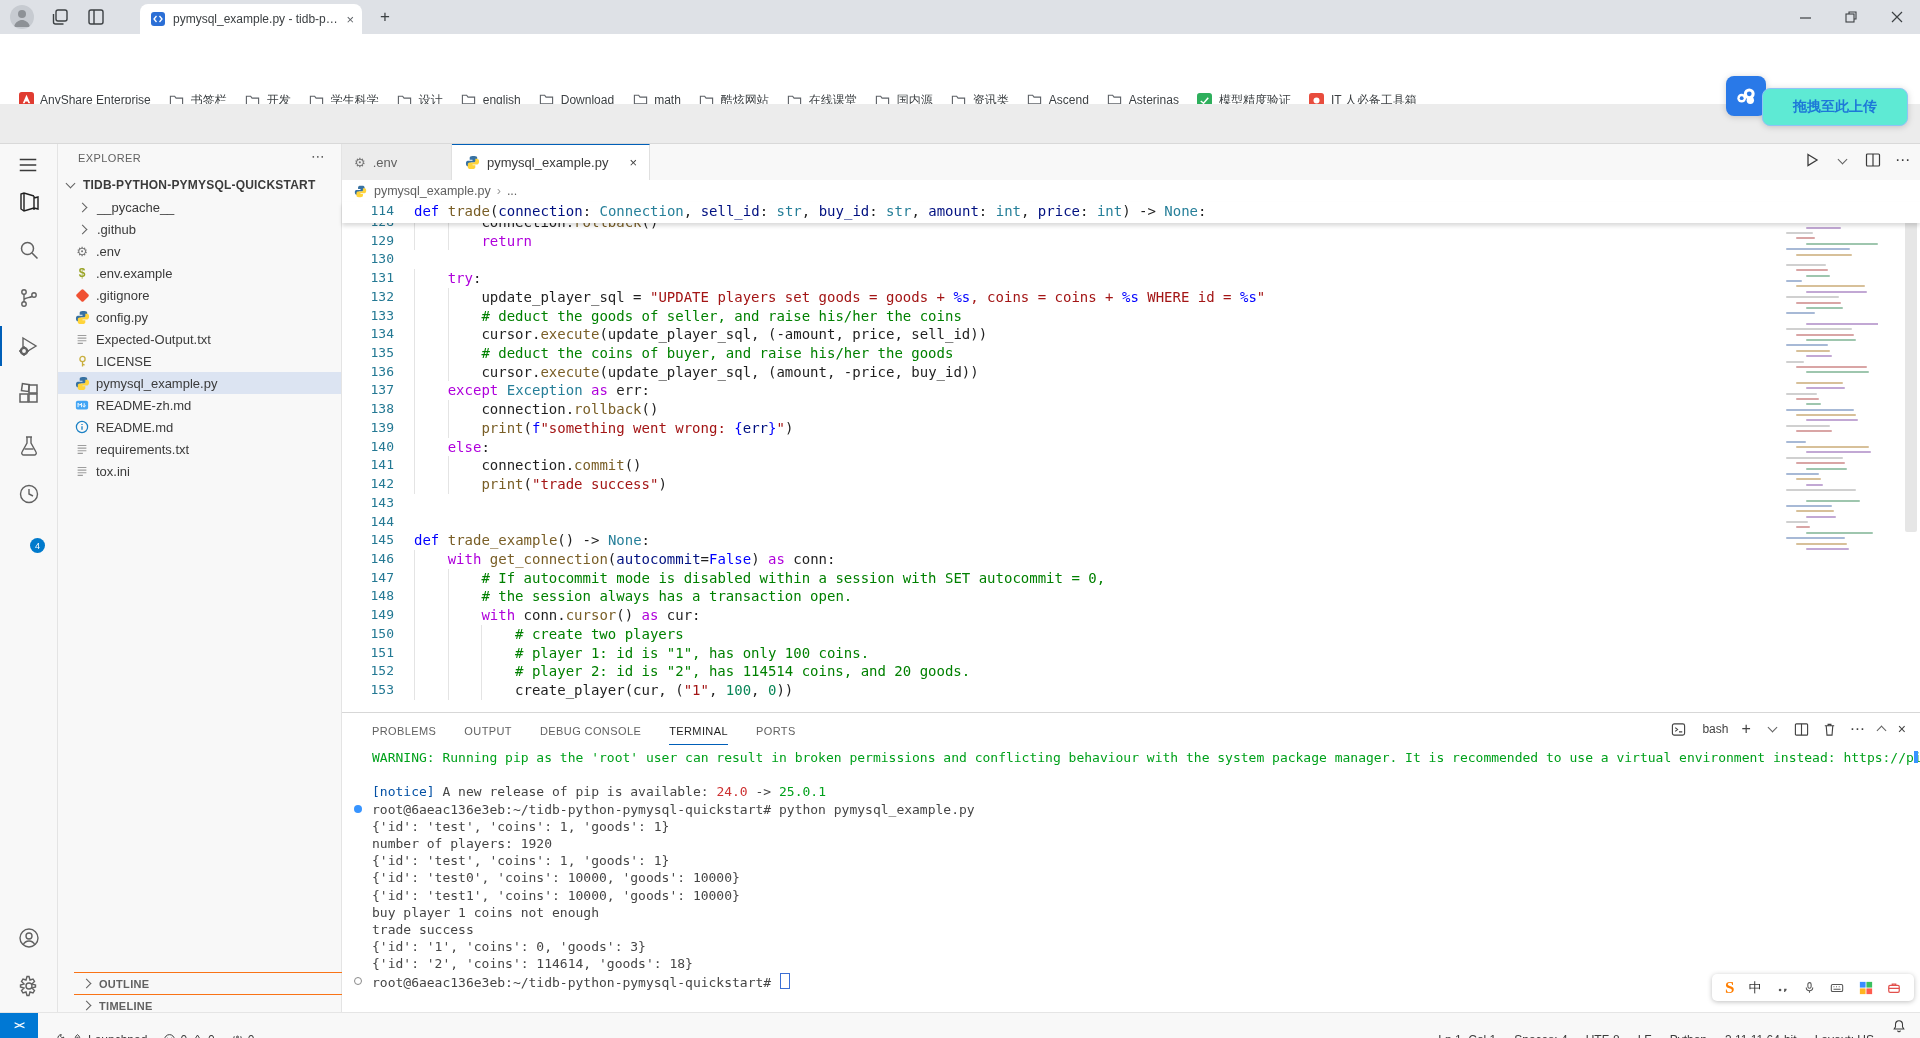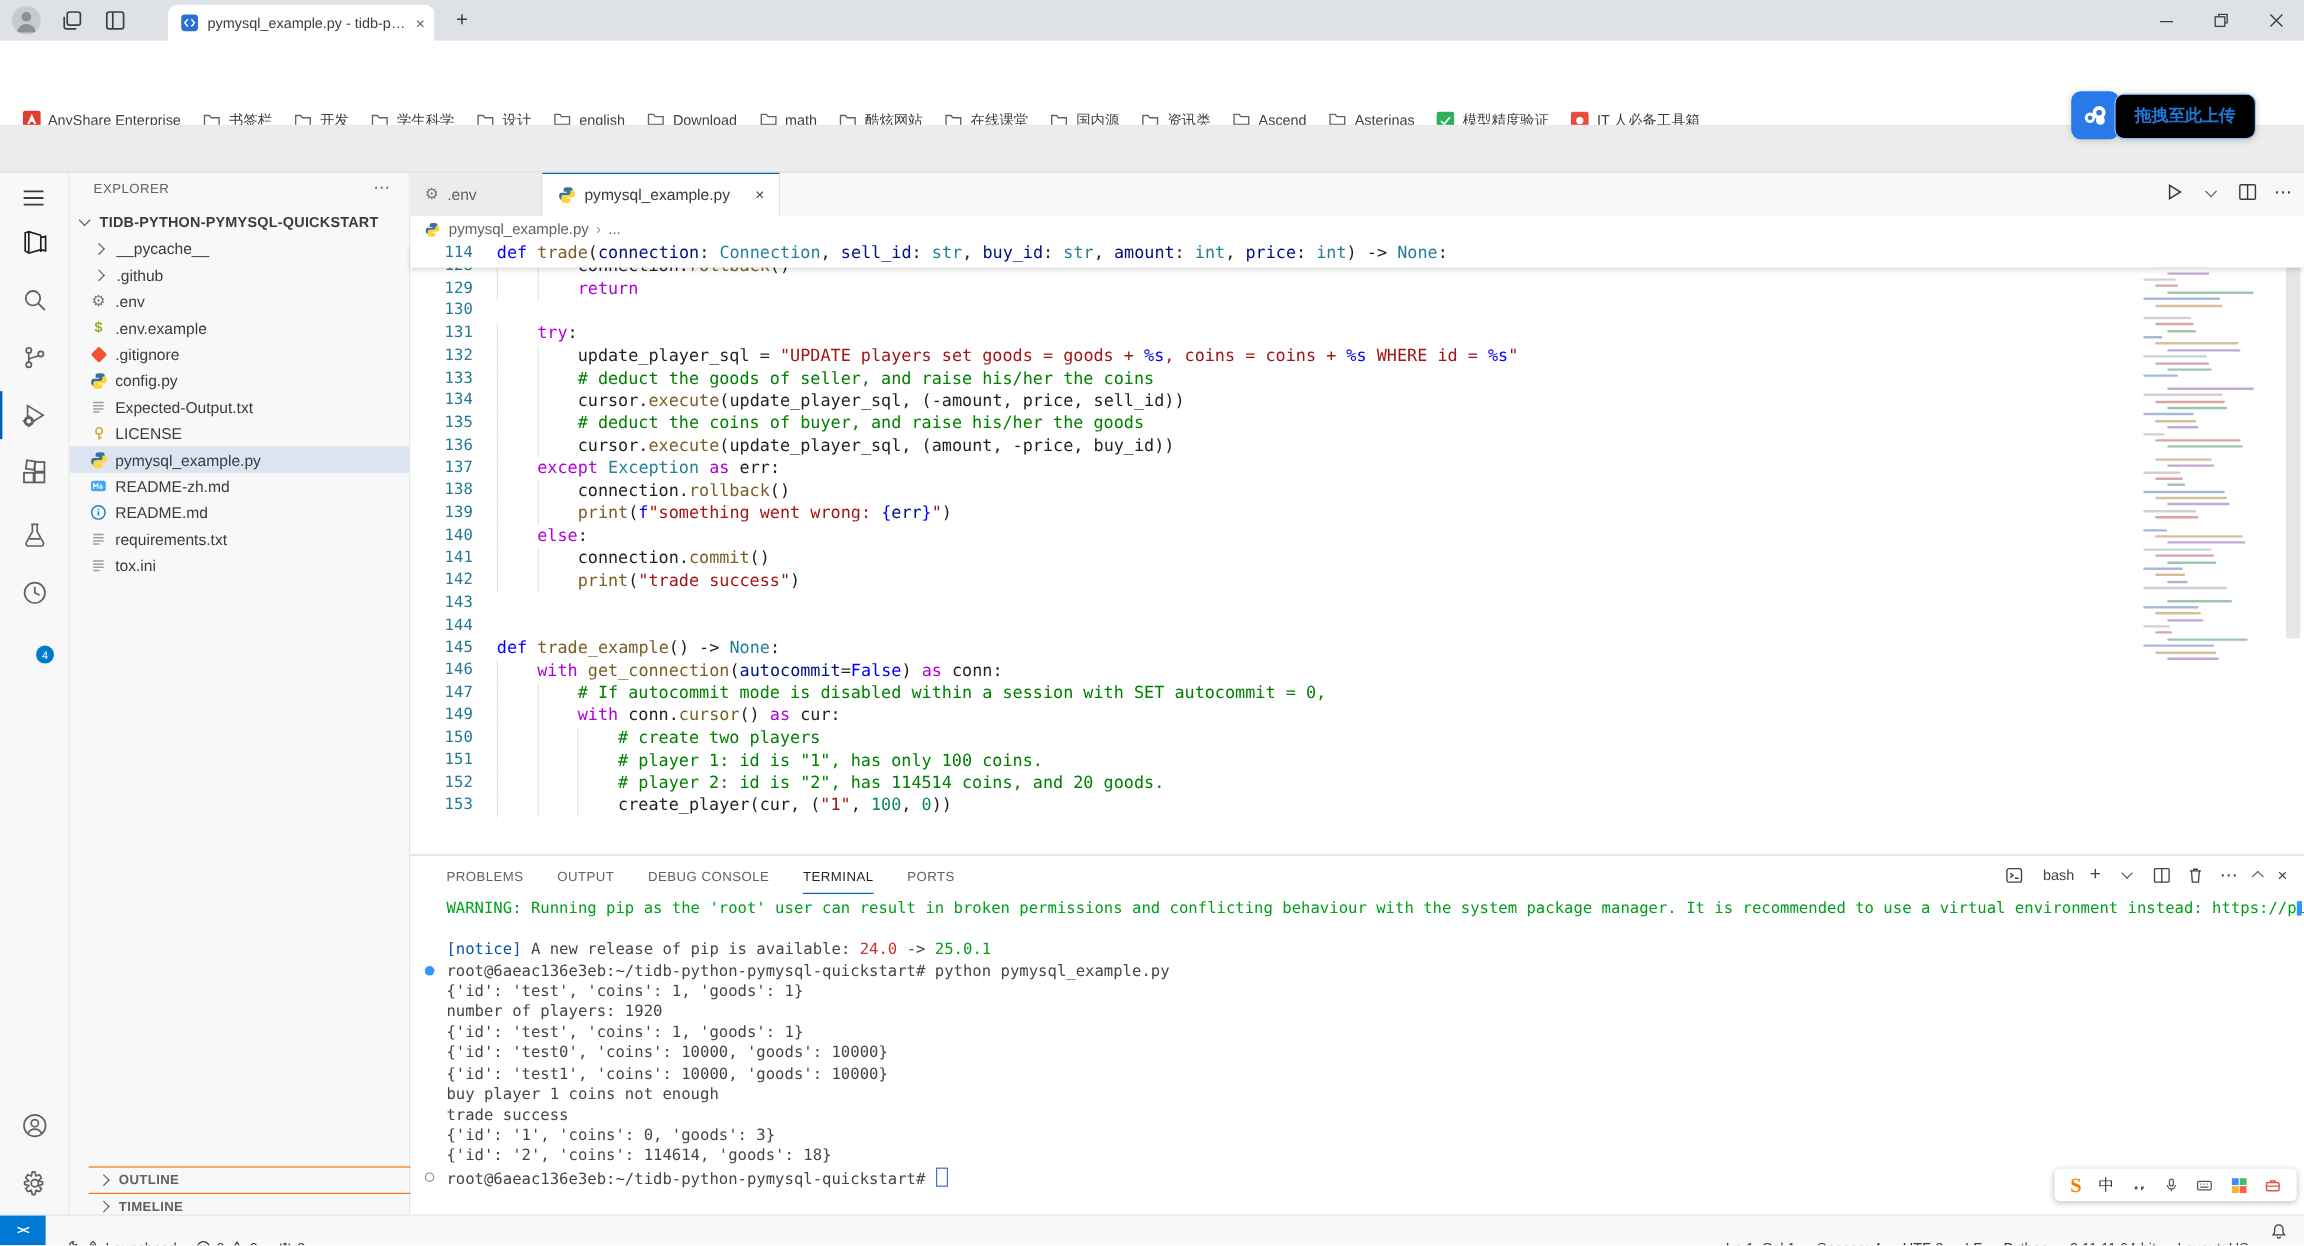--- a/index.html
+++ b/index.html
@@ -32,22 +32,22 @@
   
   .bookmarks{position:absolute;left:0;top:72px;width:1920px;height:32px;background:#fff;display:flex;align-items:center;
              padding-left:10px;box-sizing:border-box;gap:2px;}
   .bm{display:flex;align-items:center;gap:6px;padding:3px 8px;border-radius:4px;}
   .bml{font-size:12px;color:#3c4043;white-space:nowrap;}
   .bmi{width:16px;height:16px;display:flex;align-items:center;justify-content:center;}
 
   
   .upload{position:absolute;left:1726px;top:76px;height:40px;display:flex;z-index:60;filter:drop-shadow(0 1px 3px rgba(0,0,0,.18));}
   .upload-logo{width:40px;height:40px;background:#2979e8;border-radius:8px;display:flex;align-items:center;justify-content:center;}
-  .upload-btn{margin-left:-4px;height:36px;margin-top:2px;background:#000000;border:1px solid #8ec4f5;border-radius:8px;
-              display:flex;align-items:center;padding:0 16px;font-size:14px;font-weight:bold;color:#1d78d8;white-space:nowrap;}
+  .upload-btn{margin-left:-4px;height:36px;margin-top:12px;background:#5eead4;border:1px solid #8ec4f5;border-radius:8px;
+              display:flex;align-items:center;padding:0 30px;font-size:14px;font-weight:bold;color:#1d78d8;white-space:nowrap;}
 
   
   .vtitle{position:absolute;left:0;top:104px;width:1920px;height:40px;background:#ececec;border-bottom:1px solid #d9d9d9;box-sizing:border-box;}
   .histarrow{position:absolute;top:114px;width:20px;height:20px;color:#3b3b3b;font-size:16px;text-align:center;line-height:20px;}
   .cmdcenter{position:absolute;left:684px;top:111px;width:600px;height:25px;background:#f1f1f1;border:1px solid #cecece;border-radius:6px;
              display:flex;align-items:center;justify-content:center;gap:6px;font-size:12px;color:#7a7a7a;box-sizing:border-box;}
   .layouticons{position:absolute;right:14px;top:115px;display:flex;gap:13px;}
 
   
   .activitybar{position:absolute;left:0;top:144px;width:58px;height:868px;background:#f8f8f8;border-right:1px solid #e4e4e4;box-sizing:border-box;}
@@ -666,20 +666,21 @@
         <div class="cl"><span class="ln">138</span><span class="lc"><span class="guide"></span><span class="guide"></span><span class="tk-tx">connection.</span><span class="tk-fn">rollback</span><span class="tk-tx">()</span></span></div>
         <div class="cl"><span class="ln">139</span><span class="lc"><span class="guide"></span><span class="guide"></span><span class="tk-fn">print</span><span class="tk-tx">(</span><span class="tk-kd">f</span><span class="tk-st">"something went wrong: </span><span class="tk-kd">{</span><span class="tk-vr">err</span><span class="tk-kd">}</span><span class="tk-st">"</span><span class="tk-tx">)</span></span></div>
         <div class="cl"><span class="ln">140</span><span class="lc"><span class="guide"></span><span class="tk-kc">else</span><span class="tk-tx">:</span></span></div>
         <div class="cl"><span class="ln">141</span><span class="lc"><span class="guide"></span><span class="guide"></span><span class="tk-tx">connection.</span><span class="tk-fn">commit</span><span class="tk-tx">()</span></span></div>
         <div class="cl"><span class="ln">142</span><span class="lc"><span class="guide"></span><span class="guide"></span><span class="tk-fn">print</span><span class="tk-tx">(</span><span class="tk-st">"trade success"</span><span class="tk-tx">)</span></span></div>
         <div class="cl"><span class="ln">143</span><span class="lc"></span></div>
         <div class="cl"><span class="ln">144</span><span class="lc"></span></div>
         <div class="cl"><span class="ln">145</span><span class="lc"><span class="tk-kd">def</span><span class="tk-tx"> </span><span class="tk-fn">trade_example</span><span class="tk-tx">() -&gt; </span><span class="tk-ty">None</span><span class="tk-tx">:</span></span></div>
         <div class="cl"><span class="ln">146</span><span class="lc"><span class="guide"></span><span class="tk-kc">with</span><span class="tk-tx"> </span><span class="tk-fn">get_connection</span><span class="tk-tx">(</span><span class="tk-vr">autocommit</span><span class="tk-tx">=</span><span class="tk-kd">False</span><span class="tk-tx">) </span><span class="tk-kc">as</span><span class="tk-tx"> conn:</span></span></div>
         <div class="cl"><span class="ln">147</span><span class="lc"><span class="guide"></span><span class="guide"></span><span class="tk-cm"># If autocommit mode is disabled within a session with SET autocommit = 0,</span></span></div>
+        <div class="cl"><span class="ln">148</span><span class="lc"><span class="guide"></span><span class="guide"></span><span class="tk-cm"># the session always has a transaction open.</span></span></div>
         <div class="cl"><span class="ln">149</span><span class="lc"><span class="guide"></span><span class="guide"></span><span class="tk-kc">with</span><span class="tk-tx"> conn.</span><span class="tk-fn">cursor</span><span class="tk-tx">() </span><span class="tk-kc">as</span><span class="tk-tx"> cur:</span></span></div>
         <div class="cl"><span class="ln">150</span><span class="lc"><span class="guide"></span><span class="guide"></span><span class="guide"></span><span class="tk-cm"># create two players</span></span></div>
         <div class="cl"><span class="ln">151</span><span class="lc"><span class="guide"></span><span class="guide"></span><span class="guide"></span><span class="tk-cm"># player 1: id is "1", has only 100 coins.</span></span></div>
         <div class="cl"><span class="ln">152</span><span class="lc"><span class="guide"></span><span class="guide"></span><span class="guide"></span><span class="tk-cm"># player 2: id is "2", has 114514 coins, and 20 goods.</span></span></div>
         <div class="cl"><span class="ln">153</span><span class="lc"><span class="guide"></span><span class="guide"></span><span class="guide"></span><span class="tk-tx">create_player(cur, (</span><span class="tk-st">"1"</span><span class="tk-tx">, </span><span class="tk-nu">100</span><span class="tk-tx">, </span><span class="tk-nu">0</span><span class="tk-tx">))</span></span></div>
       </div>
     <div class="minimap">
         <div class="mm-row" style="height: 5px;"></div>
         <div class="mm-row" style="height: 2px; margin-bottom: 3.4px; margin-left: 10px; width: 67px; background: rgb(207, 142, 142); opacity: 0.8;"></div>
         <div class="mm-row" style="height: 2px; margin-bottom: 3.4px; margin-left: 20px; width: 59px; background: rgb(134, 184, 154); opacity: 0.8;"></div>

